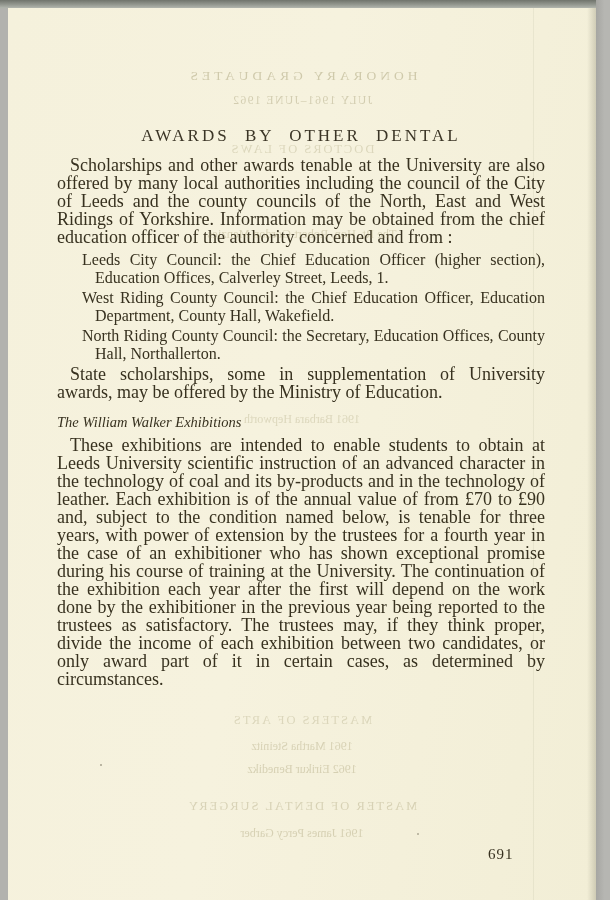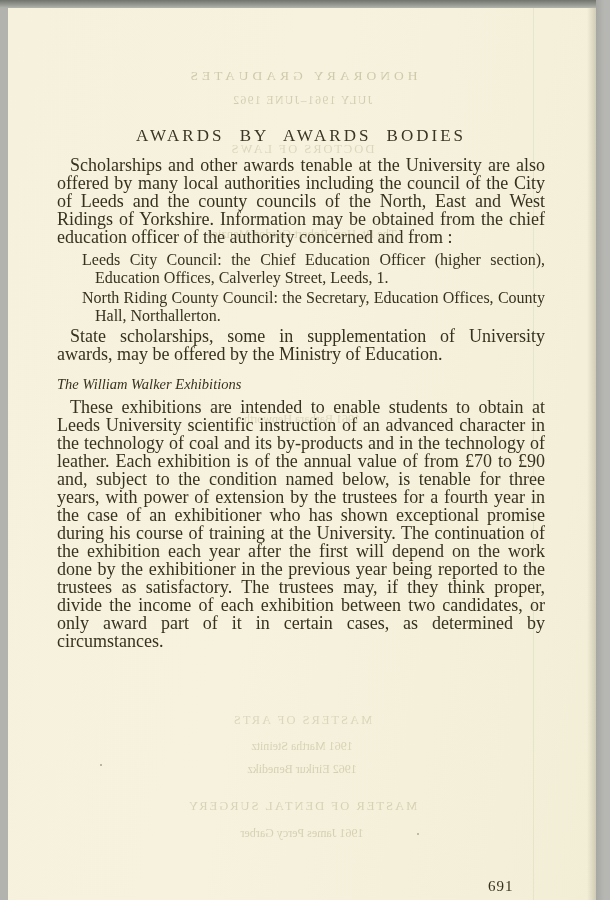--- a/index.html
+++ b/index.html
@@ -85,21 +85,21 @@
     font-size: 14.5px;
     font-weight: 400;
     font-style: italic;
     color: #37311f;
     line-height: 18px;
   }
   .exhibitions { margin-top: 5px; }
   .candidates { margin-top: 13px; }
   .pagenum {
     position: absolute;
-    left: 480px; top: 870px;
+    left: 480px; top: 838px;
     font-size: 15px;
     letter-spacing: 1px;
     color: #37311f;
     text-align: right;
   }
   
   .ghost {
     position: absolute;
     left: 0;
     width: 100%;
@@ -142,26 +142,27 @@
     <div class="ghost g2">JULY 1961–JUNE 1962</div>
     <div class="ghost g3">DOCTORS OF LAWS</div>
     <div class="ghost g4">The Rt. Hon. Robert Gordon Menzies</div>
     <div class="ghost g5">1961 Barbara Hepworth</div>
     <div class="ghost g6">MASTERS OF ARTS</div>
     <div class="ghost g7">1961 Martha Steinitz</div>
     <div class="ghost g8">1962 Eirikur Benedikz</div>
     <div class="ghost g9">MASTER OF DENTAL SURGERY</div>
     <div class="ghost g10">1961 James Percy Garber</div>
 
-    <h1 class="title">AWARDS BY AWARDS BODIES</h1>
+    <h1 class="title">AWARDS BY OTHER DENTAL</h1>
 
     <p class="para indent intro">Scholarships and other awards tenable at the University are also offered by many local authorities including the council of the City of Leeds and the county councils of the North, East and West Ridings of Yorkshire. Information may be obtained from the chief education officer of the authority concerned and from :</p>
 
     <div class="list">
       <p class="item">Leeds City Council: the Chief Education Officer (higher section), Education Offices, Calverley Street, Leeds, 1.</p>
+      <p class="item">West Riding County Council: the Chief Education Officer, Education Department, County Hall, Wakefield.</p>
       <p class="item">North Riding County Council: the Secretary, Education Offices, County Hall, Northallerton.</p>
     </div>
 
     <p class="para indent state">State scholarships, some in supplementation of University awards, may be offered by the Ministry of Education.</p>
 
     <h2 class="subheading">The William Walker Exhibitions</h2>
 
     <p class="para indent exhibitions">These exhibitions are intended to enable students to obtain at Leeds University scientific instruction of an advanced character in the technology of coal and its by-products and in the technology of leather. Each exhibition is of the annual value of from £70 to £90 and, subject to the condition named below, is tenable for three years, with power of extension by the trustees for a fourth year in the case of an exhibitioner who has shown exceptional promise during his course of training at the University. The continuation of the exhibition each year after the first will depend on the work done by the exhibitioner in the previous year being reported to the trustees as satisfactory. The trustees may, if they think proper, divide the income of each exhibition between two candidates, or only award part of it in certain cases, as determined by circumstances.</p>
 
 

